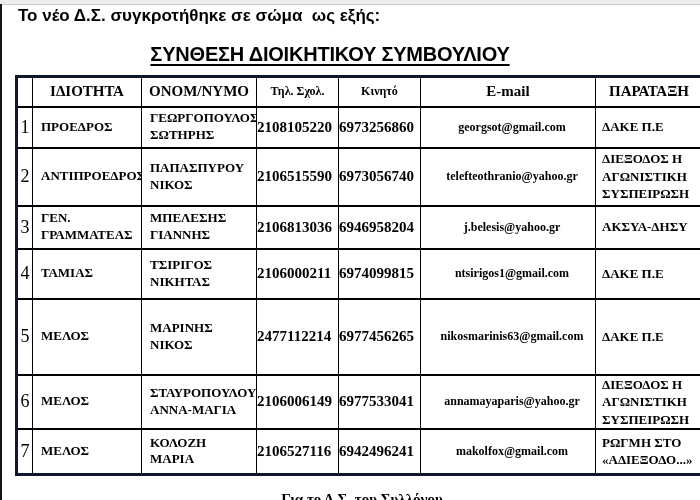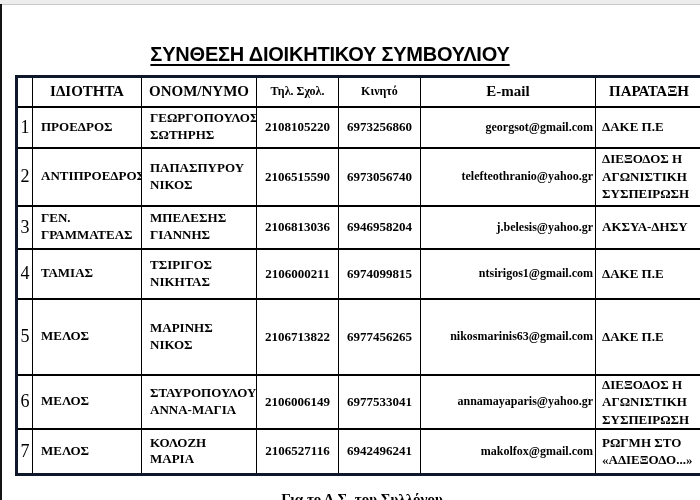--- a/index.html
+++ b/index.html
@@ -9,32 +9,33 @@
   .leftline{position:absolute;left:0;top:4px;width:2px;height:496px;background:#141414;}
   .intro{position:absolute;left:18px;top:6px;font-family:"Liberation Sans",sans-serif;font-weight:bold;font-size:17px;white-space:pre;}
   .subtitle-wrap{position:absolute;left:0;top:43px;width:660px;text-align:center;}
   .subtitle{display:inline-block;font-family:"Liberation Sans",sans-serif;font-weight:bold;font-size:20px;letter-spacing:-0.2px;text-decoration:underline;text-decoration-thickness:2px;text-underline-offset:3px;}
   table.board{position:absolute;left:8px;top:75px;width:687px;border-collapse:collapse;table-layout:fixed;border:3px solid #0f172a;margin-left:7px;}
   th,td{border:1px solid #000;border-top-width:2px;border-bottom-width:2px;vertical-align:middle;overflow:hidden;padding:0;}
   th{font-size:15px;font-weight:bold;text-align:center;font-family:"Liberation Serif",serif;}
   th.h-phone,th.h-mobile{font-size:12px;}
   td.c-num{font-size:18px;font-weight:normal;text-align:center;}
   td.c-role,td.c-name{font-size:13px;font-weight:bold;text-align:left;padding-left:8px;padding-right:4px;line-height:1.3;}
-  td.c-phone,td.c-mobile{font-size:13px;font-weight:bold;text-align:center;font-family:Liberation Serif, serif;}
-  td.c-email{font-size:12px;font-weight:bold;text-align:right;padding-left:10px;padding-right:2px;}
+  td.c-phone,td.c-mobile{font-size:15px;font-weight:bold;font-family:Liberation Serif, serif;}
+  td.c-email{font-size:12px;font-weight:bold;text-align:center;padding-left:10px;padding-right:2px;}
   td.c-faction{font-size:13px;font-weight:bold;text-align:left;padding-left:6px;padding-right:2px;line-height:1.35;}
   .footer{position:absolute;left:0;top:491px;width:724px;text-align:center;font-weight:bold;font-size:15px;}
 </style>
 </head>
 <body>
 
 <div class="page">
   <div class="topstrip"></div>
   <div class="leftline"></div>
 
+  <div class="intro">Το νέο Δ.Σ. συγκροτήθηκε σε σώμα  ως εξής:</div>
 
   <div class="subtitle-wrap">
     <span class="subtitle">ΣΥΝΘΕΣΗ ΔΙΟΙΚΗΤΙΚΟΥ ΣΥΜΒΟΥΛΙΟΥ</span>
   </div>
 
   <table class="board">
     <colgroup>
       <col style="width:16px">
         <col style="width:109px">
         <col style="width:115px">
@@ -86,21 +87,21 @@
       <td class="c-name">ΤΣΙΡΙΓΟΣ ΝΙΚΗΤΑΣ</td>
       <td class="c-phone">2106000211</td>
       <td class="c-mobile">6974099815</td>
       <td class="c-email">ntsirigos1@gmail.com</td>
       <td class="c-faction">ΔΑΚΕ Π.Ε</td>
     </tr>
     <tr style="height:76px">
       <td class="c-num">5</td>
       <td class="c-role">ΜΕΛΟΣ</td>
       <td class="c-name">ΜΑΡΙΝΗΣ ΝΙΚΟΣ</td>
-      <td class="c-phone">2106713822</td>
+      <td class="c-phone">2477112214</td>
       <td class="c-mobile">6977456265</td>
       <td class="c-email">nikosmarinis63@gmail.com</td>
       <td class="c-faction">ΔΑΚΕ Π.Ε</td>
     </tr>
     <tr style="height:54px">
       <td class="c-num">6</td>
       <td class="c-role">ΜΕΛΟΣ</td>
       <td class="c-name">ΣΤΑΥΡΟΠΟΥΛΟΥ ΑΝΝΑ-ΜΑΓΙΑ</td>
       <td class="c-phone">2106006149</td>
       <td class="c-mobile">6977533041</td>

